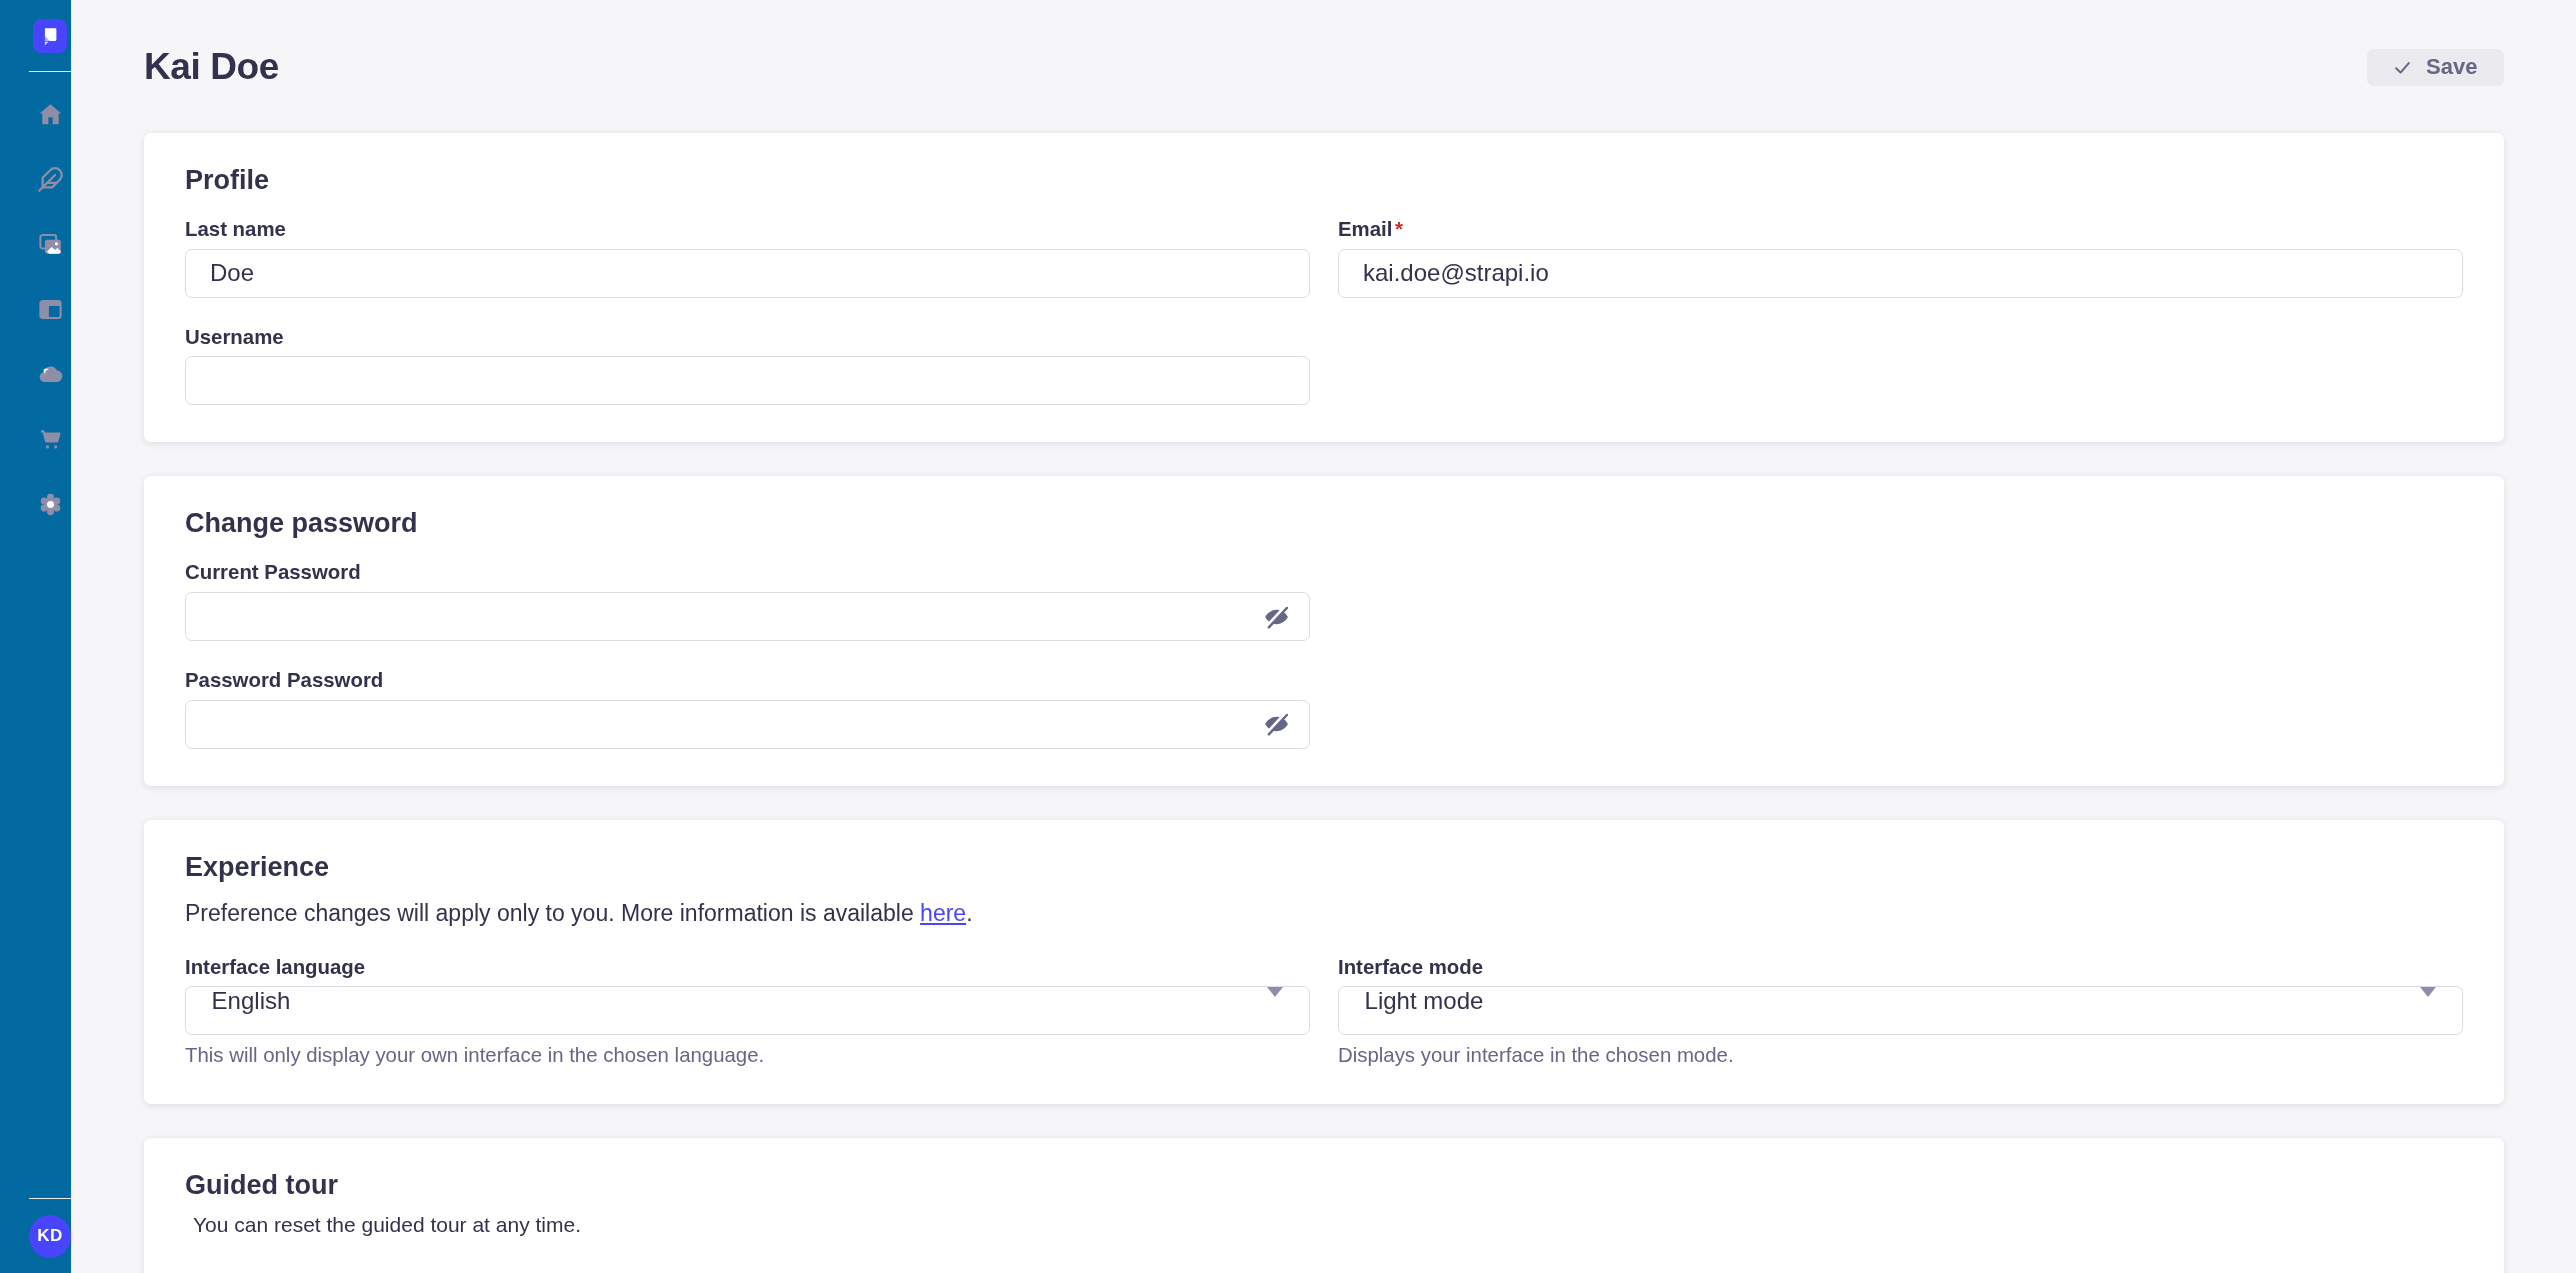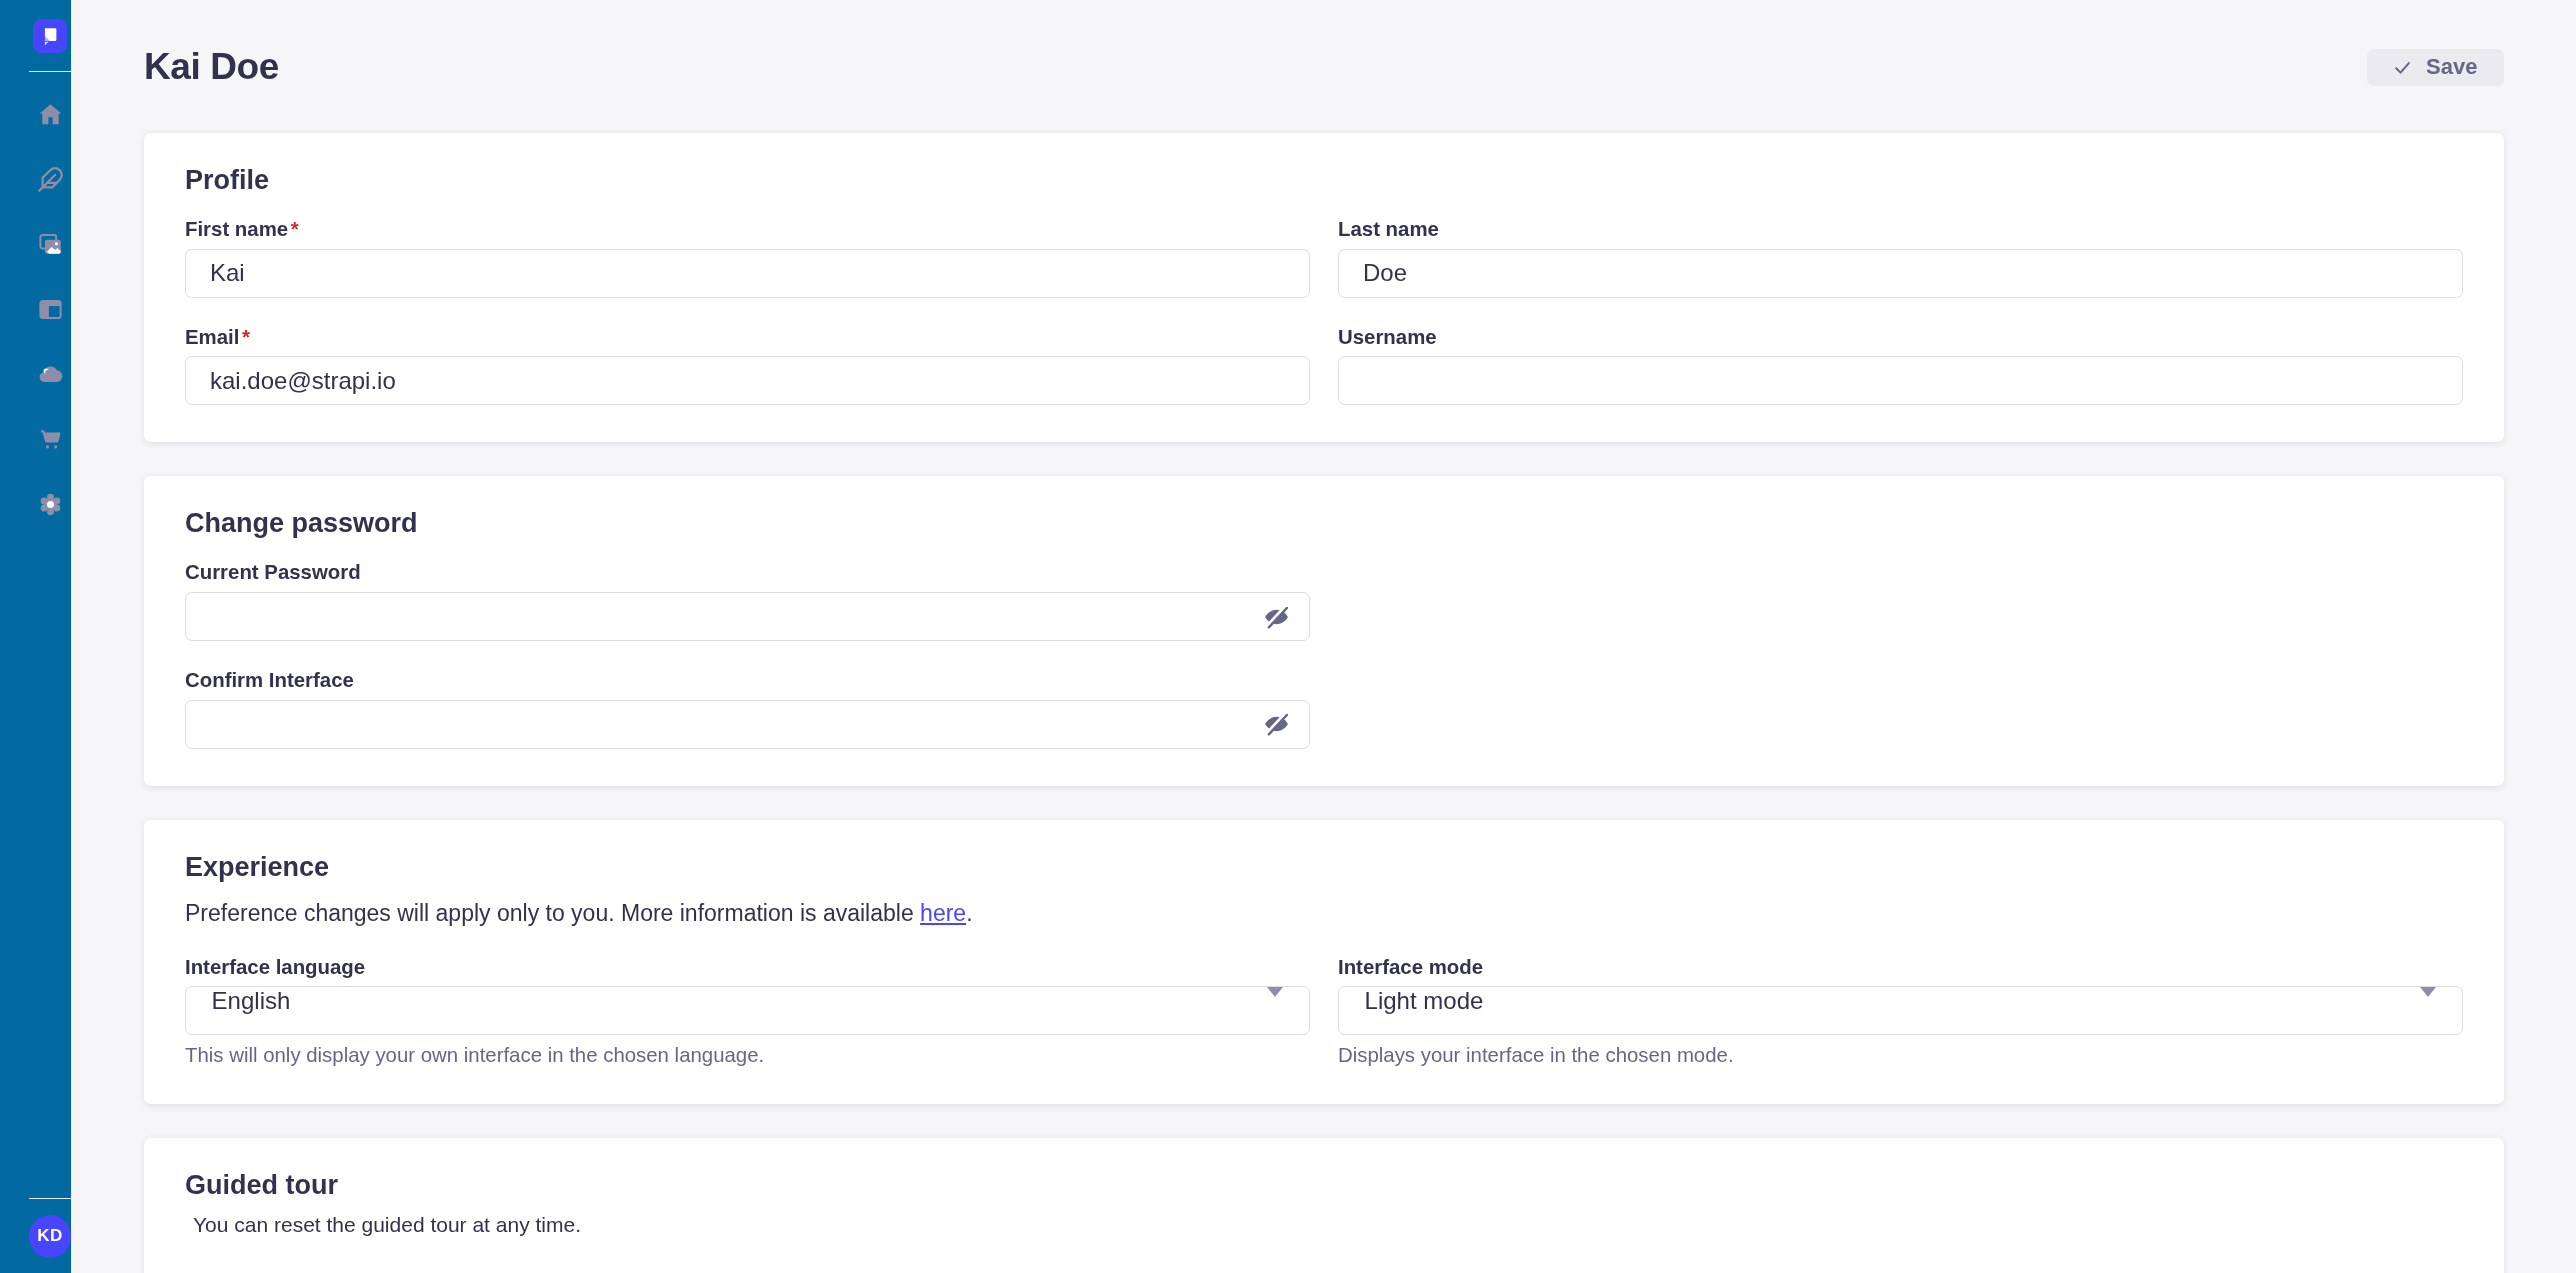--- a/index.html
+++ b/index.html
@@ -185,24 +185,20 @@
         <polyline points="4,13 9.5,18.5 20,6.5"></polyline>
       </svg>
       <span>Save</span>
     </button>
   </div>
 
   <section class="card">
     <h2>Profile</h2>
     <div class="grid">
       <div class="field">
-        <label><span>First name</span><span class="req">*</span></label>
-        <input class="text-input" type="text" value="Kai" style="">
-      </div>
-      <div class="field">
         <label>Last name</label>
         <input class="text-input" type="text" value="Doe" style="">
       </div>
       <div class="field">
         <label><span>Email</span><span class="req">*</span></label>
         <input class="text-input" type="text" value="kai.doe@strapi.io" style="">
       </div>
       <div class="field">
         <label>Username</label>
         <input class="text-input" type="text" value="" style="">
@@ -221,21 +217,21 @@
             <svg viewBox="0 0 24 24">
               <path d="M12 5.6 c-4.9 0-8.7 3.5-10.1 6.4 1.4 2.9 5.2 6.4 10.1 6.4 s8.7-3.5 10.1-6.4 C20.7 9.1 16.9 5.6 12 5.6 z" fill="#666687"></path>
               <line x1="3.6" y1="20.6" x2="19.6" y2="3.4" stroke="#ffffff" stroke-width="3.6"></line>
               <line x1="5.2" y1="21.2" x2="21.2" y2="4" stroke="#666687" stroke-width="2.2" stroke-linecap="round"></line>
             </svg>
           </button>
         </div>
       </div>
       <div></div>
       <div class="field">
-        <label>Confirm Interface</label>
+        <label>Password Password</label>
         <div class="input-wrap">
           <input class="text-input with-eye" type="password" value="" style="">
           <button class="eye-btn">
             <svg viewBox="0 0 24 24">
               <path d="M12 5.6 c-4.9 0-8.7 3.5-10.1 6.4 1.4 2.9 5.2 6.4 10.1 6.4 s8.7-3.5 10.1-6.4 C20.7 9.1 16.9 5.6 12 5.6 z" fill="#666687"></path>
               <line x1="3.6" y1="20.6" x2="19.6" y2="3.4" stroke="#ffffff" stroke-width="3.6"></line>
               <line x1="5.2" y1="21.2" x2="21.2" y2="4" stroke="#666687" stroke-width="2.2" stroke-linecap="round"></line>
             </svg>
           </button>
         </div>

